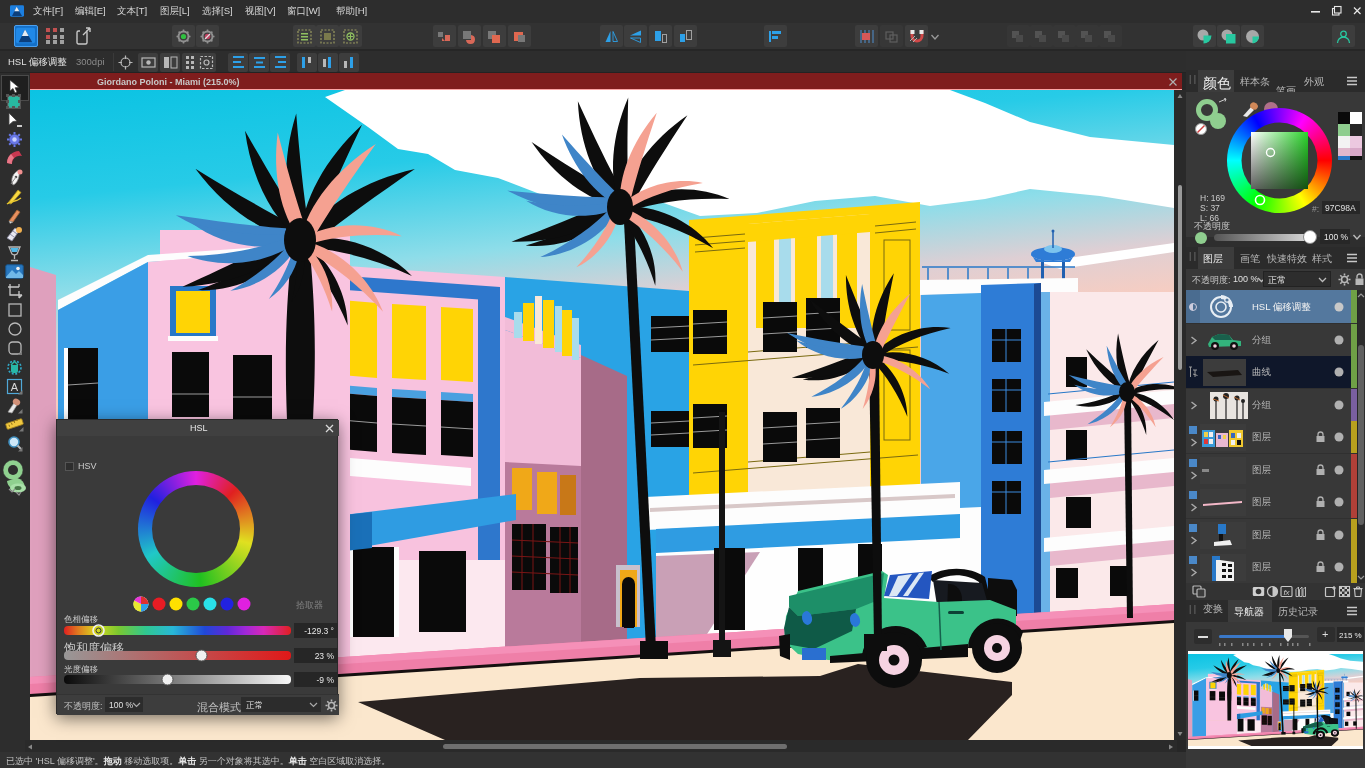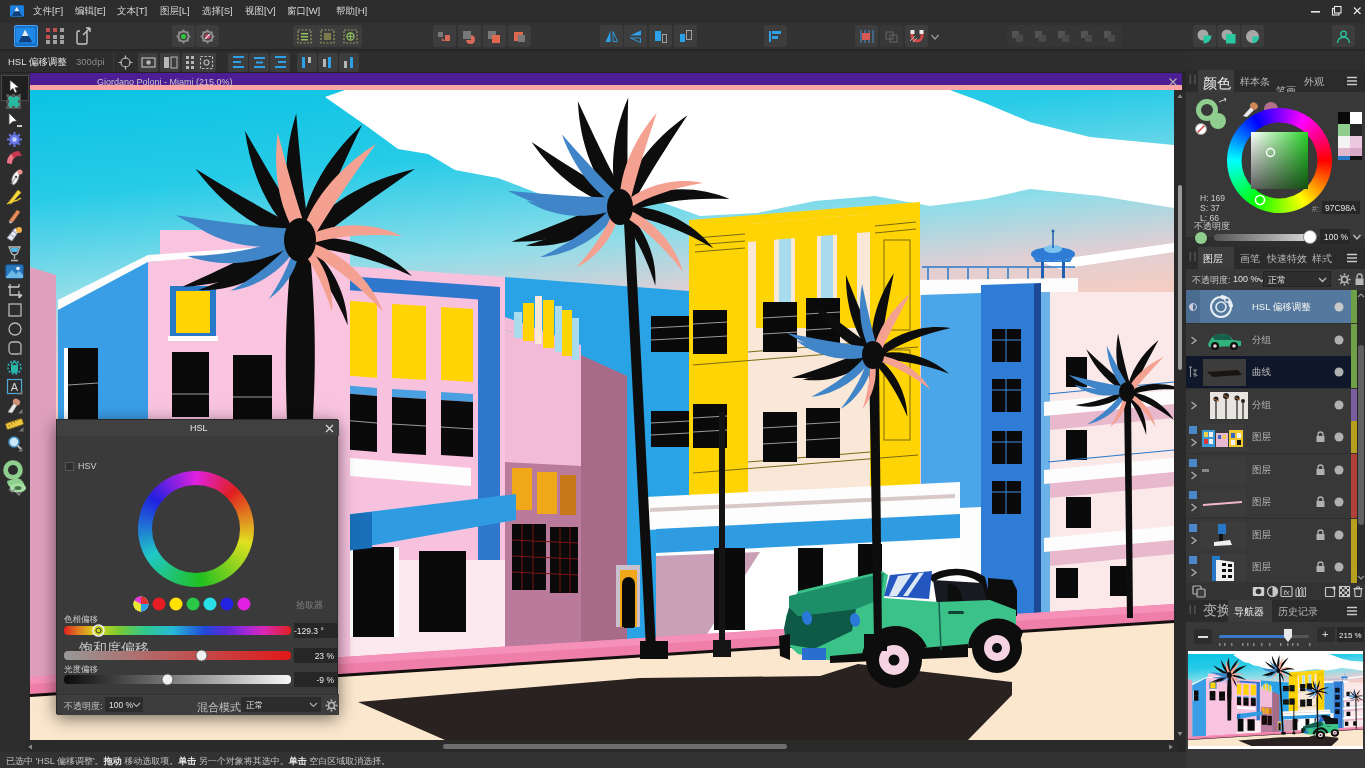--- a/index.html
+++ b/index.html
@@ -4,21 +4,21 @@
 <style>
 * { margin:0; padding:0; box-sizing:border-box; }
 html,body { width:1365px; height:768px; overflow:hidden; background:#262626;
   font-family:"Liberation Sans", sans-serif; }
 .abs { position:absolute; }
 #titlebar { position:absolute; left:0; top:0; width:1365px; height:23px; background:#2d2d2d; }
 .menuitem { position:absolute; top:5px; font-size:9.5px; color:#d8d8d8; }
 #toolbar { position:absolute; left:0; top:23px; width:1365px; height:27px; background:#323232; border-bottom:1px solid #262626; }
 .tbtile { position:absolute; top:2px; width:23px; height:22px; background:#3d3d3d; border-radius:2px; }
 #ctxbar { position:absolute; left:0; top:51px; width:1365px; height:22px; background:#2d2d2d; border-bottom:1px solid #232323; }
-#tabbar { position:absolute; left:30px; top:73px; width:1152px; height:17px; background:#4c1d95; border-bottom:5px solid #fca5a5; }
+#tabbar { position:absolute; left:30px; top:73px; width:1152px; height:17px; background:#7f1d1d; border-bottom:1px solid #fca5a5;font-weight:bold; }
 #lefttools { position:absolute; left:0; top:73px; width:30px; height:679px; background:#2d2d2d; }
 #canvas { position:absolute; left:30px; top:90px; width:1144px; height:650px; background:#e8e8e8; overflow:hidden; }
 #hscroll { position:absolute; left:25px; top:740px; width:1152px; height:12px; background:#2a2a2a; }
 #statusbar { position:absolute; left:0; top:752px; width:1365px; height:16px; background:#323232; font-size:9px; color:#c0c0c0; }
 #vscroll { position:absolute; left:1174px; top:90px; width:12px; height:650px; background:#2a2a2a; }
 #rightpanels { position:absolute; left:1186px; top:51px; width:179px; height:717px; background:#2e2e2e; }
 </style>
 </head>
 <body>
 <div id="titlebar">
@@ -1219,21 +1219,21 @@
         </g>
     </svg>
     <svg class="abs" style="left:166px;top:2px" width="12" height="13" viewBox="0 0 12 13">
       <path d="M2.5 4 L9.5 4 L8.8 11.5 L3.2 11.5 Z" fill="none" stroke="#c8c8c8" stroke-width="1.1"></path>
       <path d="M1.5 3.5 h9 M4.5 3.5 V2 h3 v1.5" stroke="#c8c8c8" stroke-width="1" fill="none"></path>
     </svg>
   </div>
 
   <div class="abs" style="left:0;top:549px;width:179px;height:22px;background:#2b2b2b">
     <span class="abs" style="left:3px;top:4px;color:#777;font-size:9px">| |</span>
-    <span class="abs" style="left:17px;top:2px;font-size:14px;color:#b8b8b8">变换</span>
+    <span class="abs" style="left:17px;top:2px;font-size:10px;color:#b8b8b8">变换</span>
     <div class="abs" style="left:42px;top:0;width:44px;height:22px;background:#3c3c3c"></div>
     <span class="abs" style="left:48px;top:5px;font-size:10px;color:#f0f0f0">导航器</span>
     <span class="abs" style="left:92px;top:5px;font-size:10px;color:#b8b8b8">历史记录</span>
     <svg class="abs" style="left:160px;top:6px" width="12" height="10">
         <path d="M1 1.5 h10 M1 5 h10 M1 8.5 h10" stroke="#c8c8c8" stroke-width="1.3"></path>
       </svg>
   </div>
   <div class="abs" style="left:0;top:571px;width:179px;height:197px;background:#383838">
     <div class="abs" style="left:8px;top:7px;width:18px;height:15px;background:#2d2d2d;border-radius:2px">
       <div class="abs" style="left:4px;top:6.5px;width:10px;height:2px;background:#ddd"></div>
@@ -1713,23 +1713,23 @@
     <circle cx="112" cy="10" r="6.5" fill="#e020e0"></circle>
   </svg>
   <span class="abs" style="left:239px;top:179px;font-size:9px;color:#808080">拾取器</span>
 
   <span class="abs" style="left:7px;top:194px;font-size:8.5px;color:#c8c8c8">色相偏移</span>
   <div class="abs" style="left:7px;top:206px;width:227px;height:9px;border-radius:4px;background:linear-gradient(90deg,#e02020,#e07820 6%,#d8d820 14%,#7ac830 24%,#30c890 36%,#28b8d8 48%,#2048d8 62%,#6028d8 72%,#a028d8 80%,#d828b8 88%,#e02020)"></div>
   <svg class="abs" style="left:34px;top:203px" width="15" height="15">
       <circle cx="7.5" cy="7.5" r="5.5" fill="none" stroke="#f0f0f0" stroke-width="1.6"></circle>
       <circle cx="7.5" cy="7.5" r="2.5" fill="none" stroke="#333" stroke-width="1"></circle>
     </svg>
-  <div class="abs" style="left:237px;top:203px;width:44px;height:15px;background:#262626;color:#e8e8e8;font-size:8.5px;text-align:left;padding:3px 4px 0 0">-129.3 °</div>
-
-  <span class="abs" style="left:22px;top:220px;font-size:14px;color:#c8c8c8">饱和度偏移</span>
+  <div class="abs" style="left:237px;top:203px;width:44px;height:15px;background:#262626;color:#e8e8e8;font-size:8.5px;text-align:right;padding:3px 4px 0 0">-129.3 °</div>
+
+  <span class="abs" style="left:7px;top:220px;font-size:12px;color:#c8c8c8">饱和度偏移</span>
   <div class="abs" style="left:7px;top:231px;width:227px;height:9px;border-radius:4px;background:linear-gradient(90deg,#989898,#e01818)"></div>
   <svg class="abs" style="left:137px;top:228px" width="15" height="15">
       <circle cx="7.5" cy="7.5" r="5.5" fill="#f0f0f0" stroke="#555" stroke-width="1"></circle>
     </svg>
   <div class="abs" style="left:237px;top:228px;width:44px;height:15px;background:#262626;color:#e8e8e8;font-size:8.5px;text-align:right;padding:3px 4px 0 0">23 %</div>
 
   <span class="abs" style="left:7px;top:244px;font-size:8.5px;color:#c8c8c8">光度偏移</span>
   <div class="abs" style="left:7px;top:255px;width:227px;height:9px;border-radius:4px;background:linear-gradient(90deg,#0a0a0a,#f8f8f8)"></div>
   <svg class="abs" style="left:103px;top:252px" width="15" height="15">
       <circle cx="7.5" cy="7.5" r="5.5" fill="#f0f0f0" stroke="#555" stroke-width="1"></circle>

